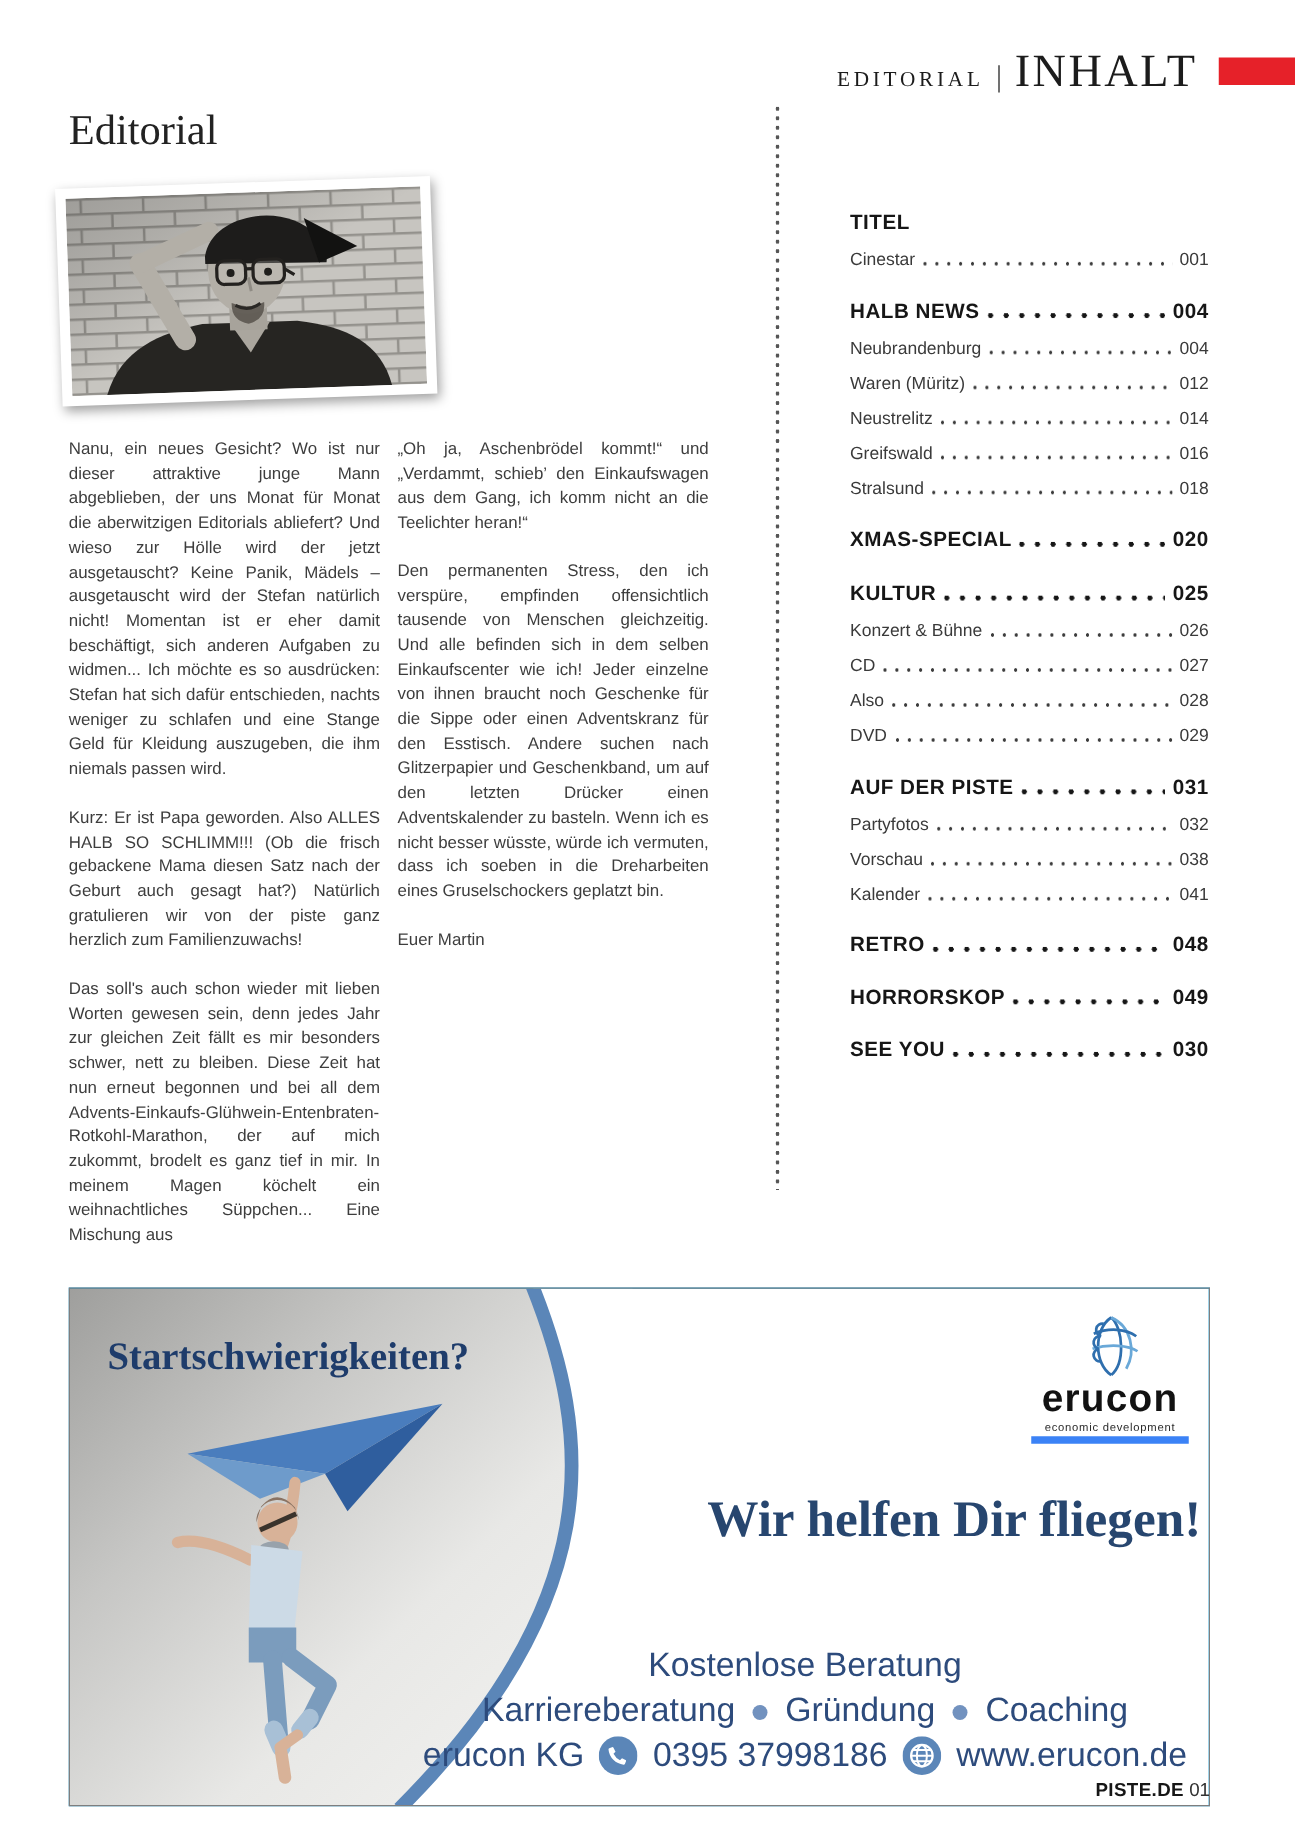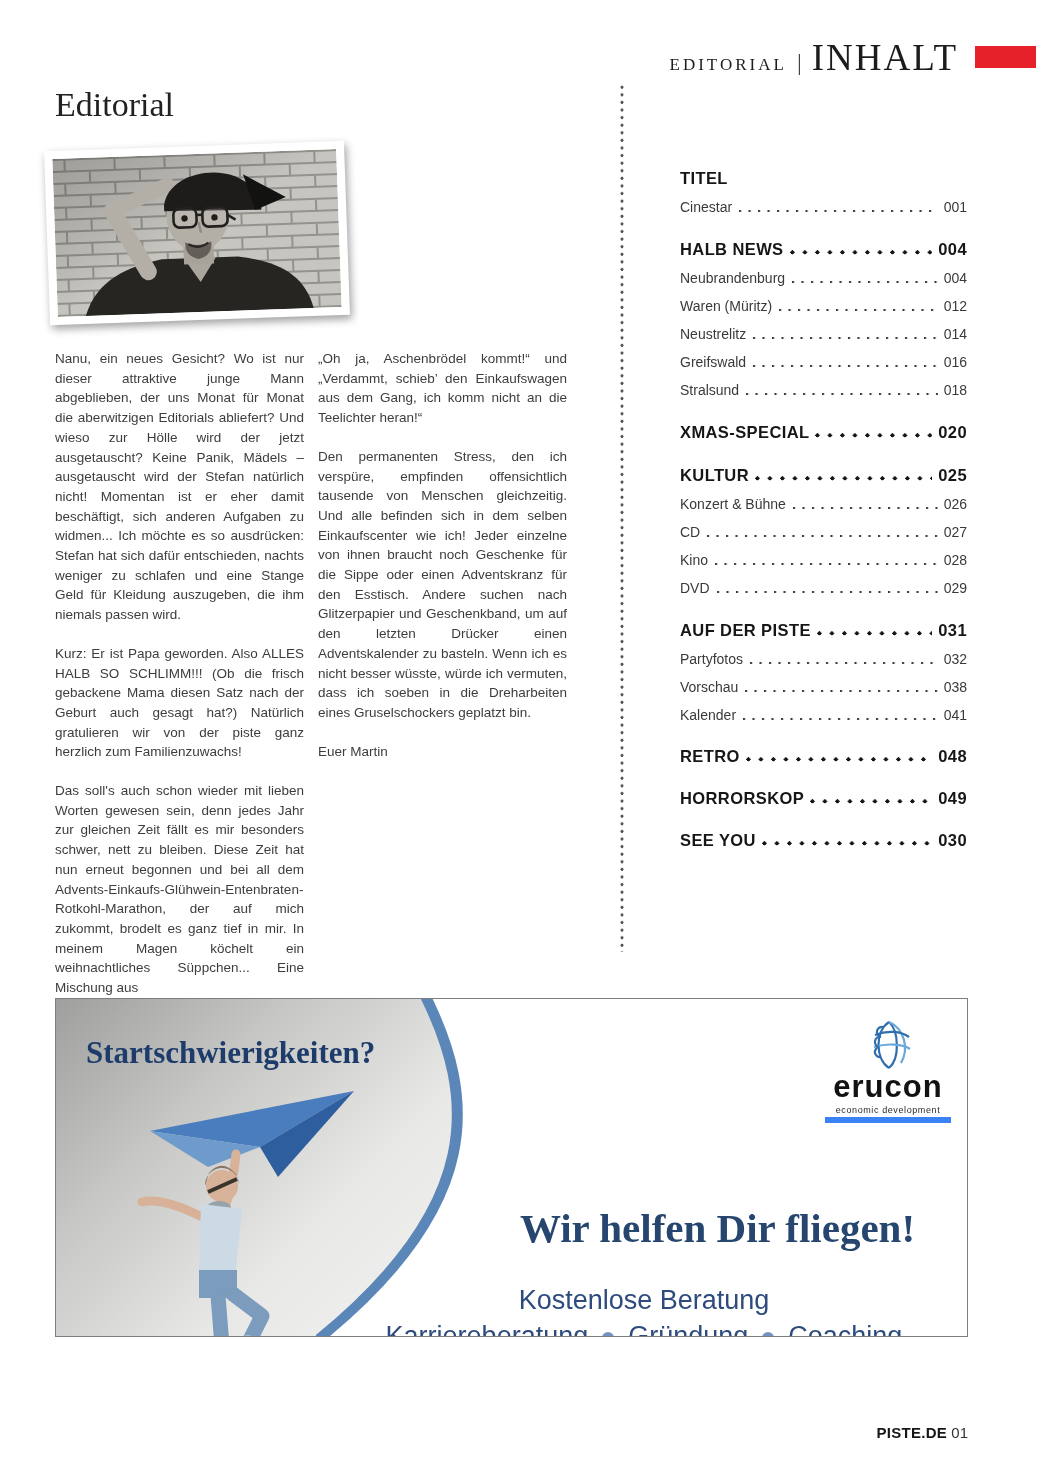--- a/index.html
+++ b/index.html
@@ -62,38 +62,38 @@
     background-size: 9.5px 6px; background-repeat: repeat-x; background-position: left bottom; }
   .trow.h { font-family: "Liberation Sans", sans-serif; font-weight: 700;
     font-size: 16.5px; letter-spacing: 0.4px; color: #161616; margin-top: 23px; line-height: 20px; }
   .trow.h .leader { height: 7px;
     background-image: radial-gradient(circle at 2.4px 3.4px, #161616 1.9px, transparent 2.2px);
     background-size: 12.5px 7px; margin-bottom: 3px; }
   .trow.first { margin-top: 0; }
   .trow.gap { margin-top: 22px; }
 
   
-  .ad { position: absolute; left: 55px; top: 998px; width: 913px; height: 339px;
+  .ad { position: absolute; left: 55px; top: 1030px; width: 913px; height: 415px;
     border: 1.5px solid #7e7e7e; background: #0ea5e9; overflow: hidden; }
   .ad-photo { position: absolute; left: 0; top: 0; width: 450px; height: 100%;
     background: linear-gradient(135deg, #9f9f9d 0%, #c6c6c4 30%, #e8e8e6 62%, #f4f4f2 100%); }
   .ad-headline { position: absolute; left: 30px; top: 36px;
     font-family: "Liberation Serif", serif; font-weight: 700; font-size: 31px; color: #1e3c6b; }
   .ad-plane { position: absolute; left: 92px; top: 88px; width: 212px; height: 92px; }
   .ad-child { position: absolute; left: 16px; top: 146px; width: 262px; height: 264px; }
   .ad-arc { position: absolute; inset: 0; width: 100%; height: 100%; pointer-events: none; }
 
   .ad-logo { position: absolute; right: 16px; top: 20px; width: 126px; text-align: center; }
   .ad-logo .globe { width: 46px; height: 52px; margin: 0 auto; display:block; }
   .ad-logo .lname { font-size: 31px; font-weight: 600; color: #121212; letter-spacing: 1px; line-height: 1.05; }
   .ad-logo .ltag { font-size: 9px; color: #2a2a2a; letter-spacing: 0.6px;
     border-bottom: 6px solid #3b82f6; padding-bottom: 2px; margin-top: 1px; }
 
-  .ad-slogan { position: absolute; left: 418px; right: 6px; top: 160px; text-align: center;
-    font-family: "Liberation Serif", serif; font-weight: 700; font-size: 41px; color: #27466f; margin-top: 45px; }
+  .ad-slogan { position: absolute; left: 418px; right: 6px; top: 160px; text-align: right;
+    font-family: "Liberation Serif", serif; font-weight: 700; font-size: 41px; color: #27466f; }
   .ad-row { position: absolute; left: 275px; right: 10px; text-align: center; color: #2d4b7c; }
   .ad-row1 { top: 286px; font-size: 27px; }
   .ad-row2 { top: 322px; font-size: 27px; }
   .ad-row3 { top: 358px; font-size: 27px; }
   .blt { display: inline-block; width: 12px; height: 12px; border-radius: 50%;
     background: #7292bf; margin: 0 14px; vertical-align: middle; }
   .cicon { display: inline-block; width: 31px; height: 31px; vertical-align: -7px; margin: 0 12px; }
   .cicon svg { width: 100%; height: 100%; display: block; }
 
   
@@ -218,21 +218,21 @@
     <span class="lbl">Konzert &amp; Bühne</span>
       <span class="leader"></span>
       <span class="pg">026</span>
   </div>
   <div class="trow">
     <span class="lbl">CD</span>
       <span class="leader"></span>
       <span class="pg">027</span>
   </div>
   <div class="trow">
-    <span class="lbl">Kino</span>
+    <span class="lbl">Also</span>
       <span class="leader"></span>
       <span class="pg">028</span>
   </div>
   <div class="trow">
     <span class="lbl">DVD</span>
       <span class="leader"></span>
       <span class="pg">029</span>
   </div>
   <div class="trow h">
     <span class="lbl">AUF DER PISTE</span>

